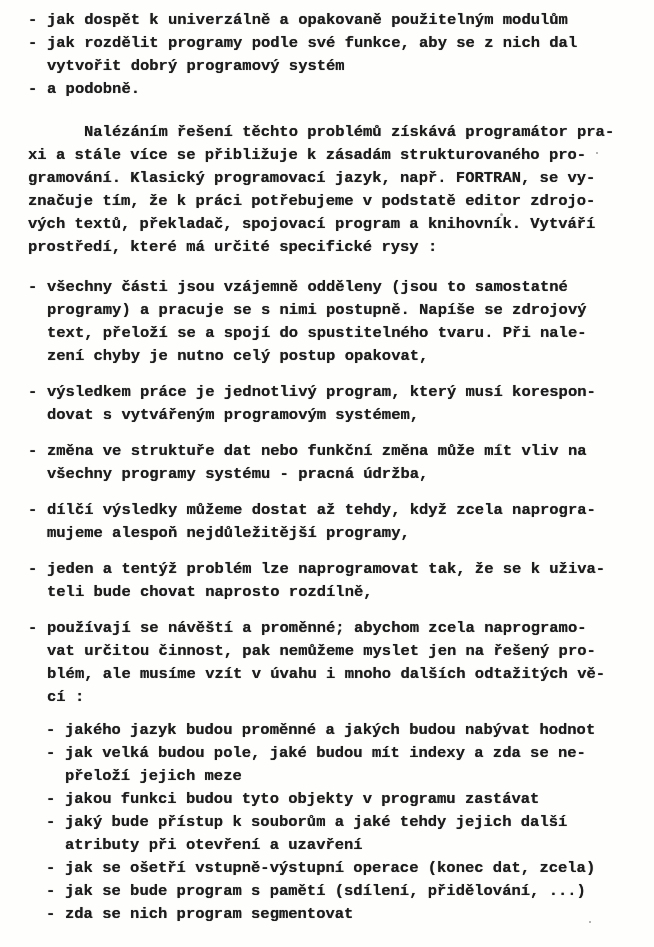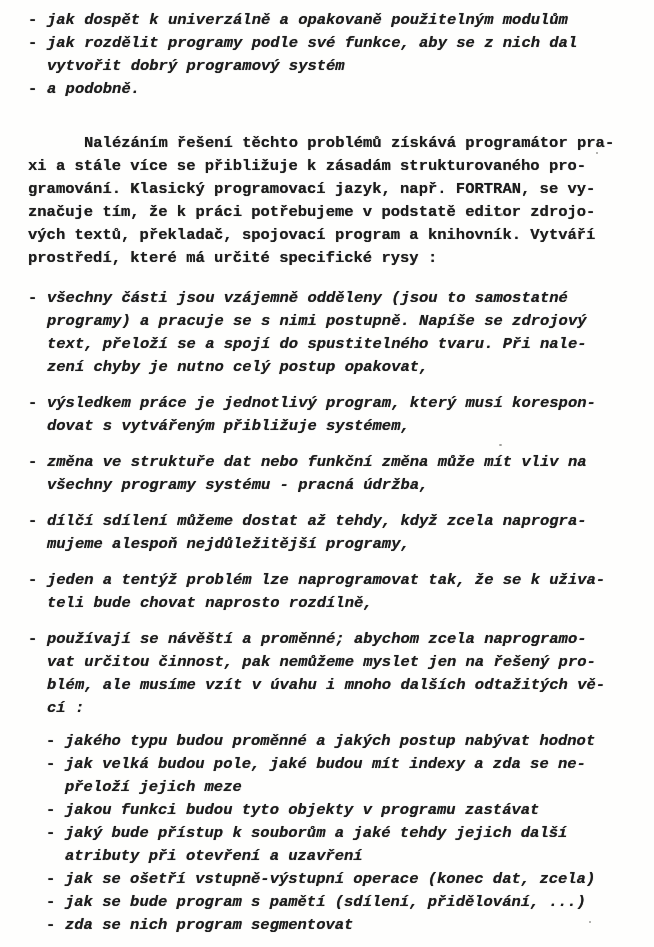--- a/index.html
+++ b/index.html
@@ -19,24 +19,24 @@
     color: #1d1d1d;
     text-shadow: 0 0 0.7px rgba(20,20,20,0.75);
   }
   .content {
     position: absolute;
     left: 28px; top: 9px;
     width: 600px;
   }
   .bullet-row { display: flex; align-items: flex-start; }
   .dash { flex: 0 0 19px; }
-  .btext { white-space: pre-line; flex: 1 1 auto; font-style: italic; }
+  .btext { white-space: pre-line; flex: 1 1 auto; }
   .intro-list .bullet-row { margin: 0; }
   .paragraph {
-    margin-top: 31px;
+    margin-top: 20px;
     text-indent: 56px;
     white-space: pre-line;
   }
   .main-list { margin-top: 17px; }
   .main-list .bullet-row { margin-top: 13px; }
   .main-list .bullet-row:first-child { margin-top: 0; }
   .sub-list { margin-left: 18px; margin-top: 10px; }
   .sub-list .bullet-row { margin-top: 0; }
   .speck {
     position: absolute;
@@ -81,50 +81,50 @@
       <div class="bullet-row">
         <span class="dash">-</span>
         <span class="btext">všechny části jsou vzájemně odděleny (jsou to samostatné
 programy) a pracuje se s nimi postupně. Napíše se zdrojový
 text, přeloží se a spojí do spustitelného tvaru. Při nale-
 zení chyby je nutno celý postup opakovat,</span>
       </div>
       <div class="bullet-row">
         <span class="dash">-</span>
         <span class="btext">výsledkem práce je jednotlivý program, který musí korespon-
-dovat s vytvářeným přibližuje systémem,</span>
+dovat s vytvářeným programovým systémem,</span>
       </div>
       <div class="bullet-row">
         <span class="dash">-</span>
         <span class="btext">změna ve struktuře dat nebo funkční změna může mít vliv na
 všechny programy systému - pracná údržba,</span>
       </div>
       <div class="bullet-row">
         <span class="dash">-</span>
-        <span class="btext">dílčí sdílení můžeme dostat až tehdy, když zcela naprogra-
+        <span class="btext">dílčí výsledky můžeme dostat až tehdy, když zcela naprogra-
 mujeme alespoň nejdůležitější programy,</span>
       </div>
       <div class="bullet-row">
         <span class="dash">-</span>
         <span class="btext">jeden a tentýž problém lze naprogramovat tak, že se k uživa-
 teli bude chovat naprosto rozdílně,</span>
       </div>
       <div class="bullet-row">
         <span class="dash">-</span>
         <span class="btext">používají se návěští a proměnné; abychom zcela naprogramo-
 vat určitou činnost, pak nemůžeme myslet jen na řešený pro-
 blém, ale musíme vzít v úvahu i mnoho dalších odtažitých vě-
 cí :</span>
       </div>
     </div>
 
     <div class="sub-list">
       <div class="bullet-row">
         <span class="dash">-</span>
-        <span class="btext">jakého typu budou proměnné a jakých postup nabývat hodnot</span>
+        <span class="btext">jakého jazyk budou proměnné a jakých budou nabývat hodnot</span>
       </div>
       <div class="bullet-row">
         <span class="dash">-</span>
         <span class="btext">jak velká budou pole, jaké budou mít indexy a zda se ne-
 přeloží jejich meze</span>
       </div>
       <div class="bullet-row">
         <span class="dash">-</span>
         <span class="btext">jakou funkci budou tyto objekty v programu zastávat</span>
       </div>

